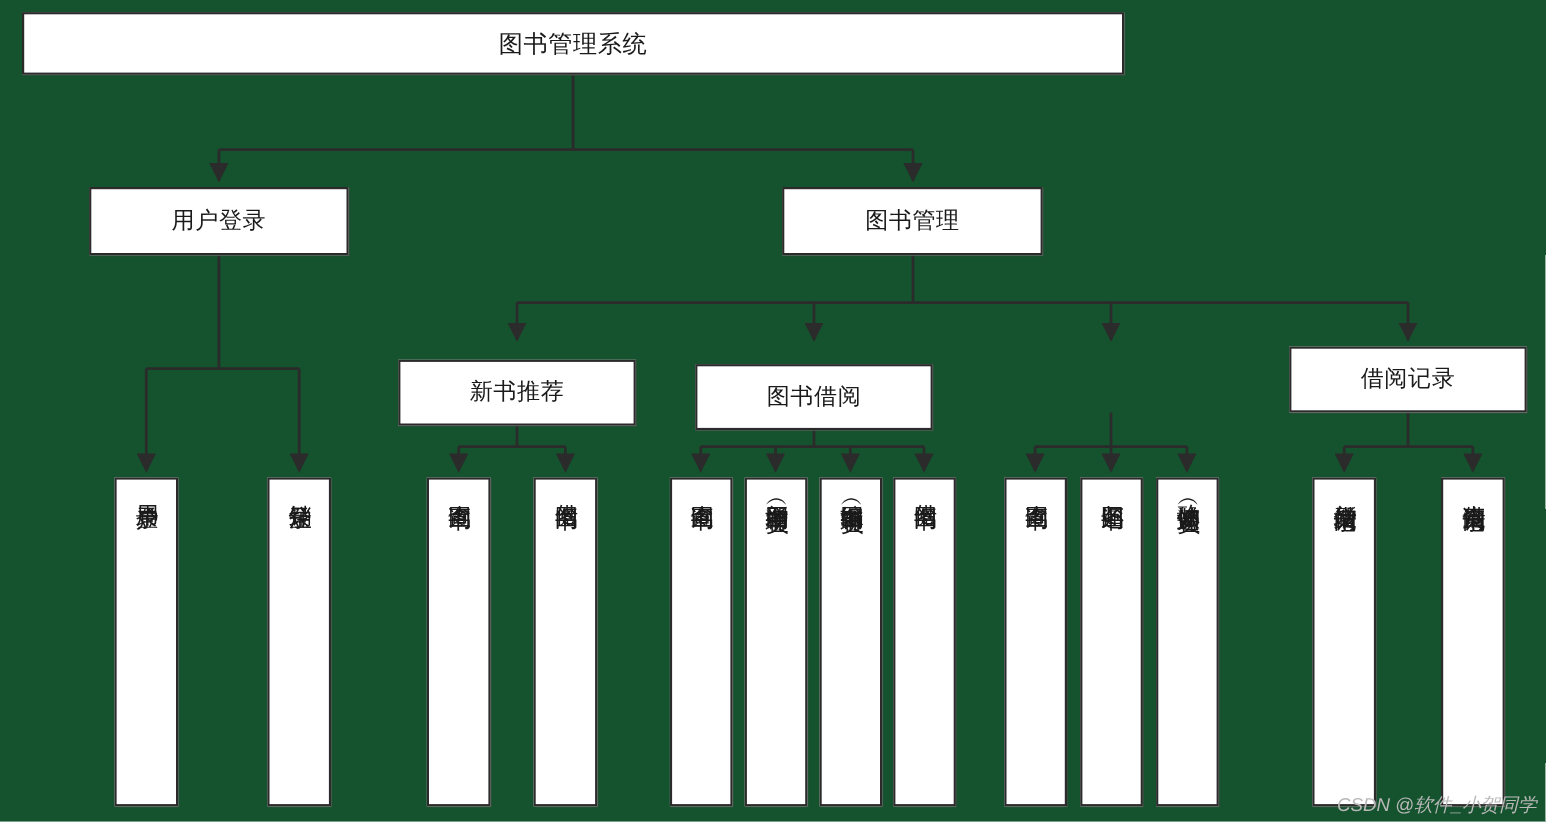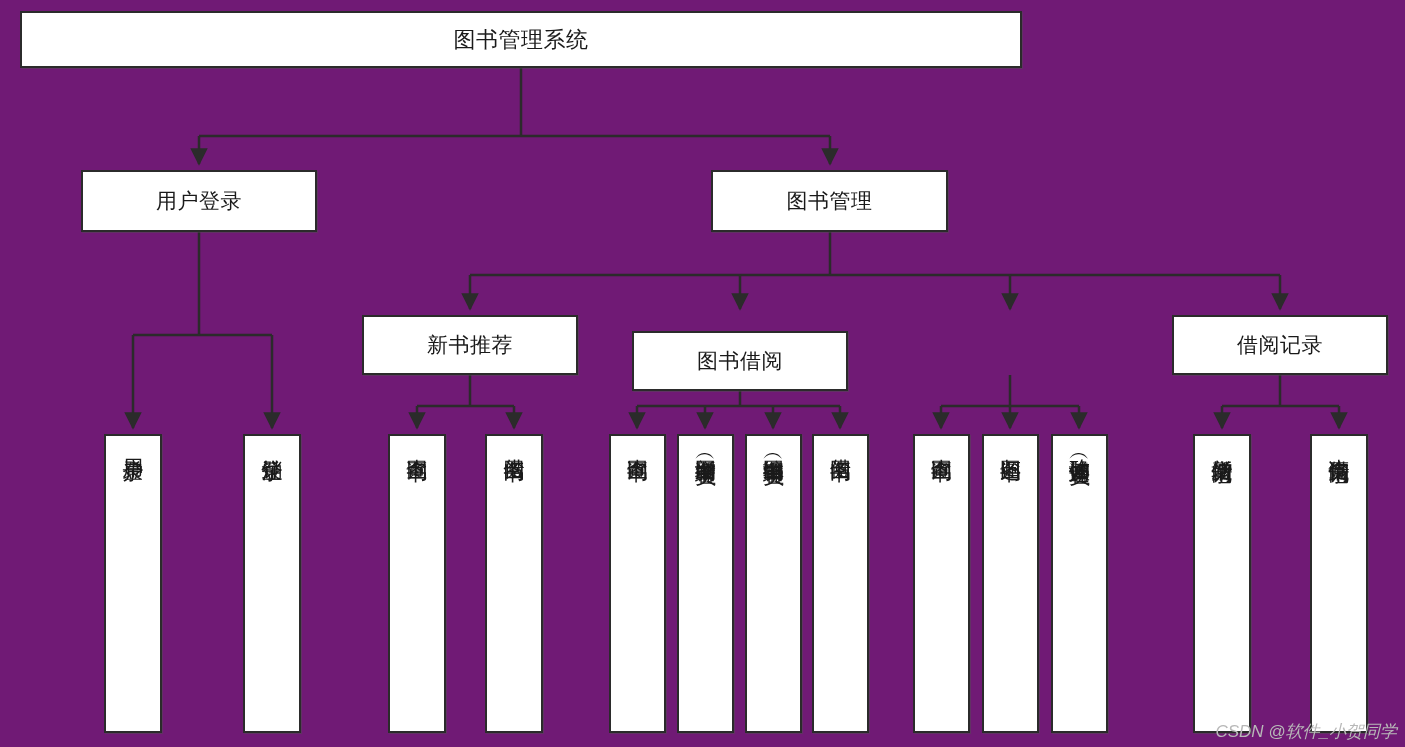--- a/index.html
+++ b/index.html
@@ -7,21 +7,21 @@
     padding: 0;
     background: #ffffff;
   }
   body {
     font-family: "Liberation Sans", "DejaVu Sans", sans-serif;
   }
   #canvas {
     position: relative;
     width: 1405px;
     height: 747px;
-    background: #701a75;
+    background: #14532d;
     overflow: hidden;
   }
   #wires {
     position: absolute;
     left: 0;
     top: 0;
     width: 1405px;
     height: 747px;
     pointer-events: none;
   }
@@ -132,21 +132,21 @@
     <span class="label">图书管理系统</span>
   </div>
 
   <div class="node horiz" style="left:81px; top:170px; width:236px; height:62px;">
     <span class="label">用户登录</span>
   </div>
   <div class="node horiz" style="left:711px; top:170px; width:237px; height:62px;">
     <span class="label">图书管理</span>
   </div>
 
-  <div class="node horiz" style="left:362px; top:315px; width:216px; height:60px;align-items:center;">
+  <div class="node horiz" style="left:362px; top:327px; width:216px; height:60px;align-items:center;">
     <span class="label">新书推荐</span>
   </div>
   <div class="node horiz" style="left:632px; top:315px; width:216px; height:60px;margin-top:16px;">
     <span class="label">图书借阅</span>
   </div>
   <div class="node horiz" style="left:1172px; top:315px; width:216px; height:60px;">
     <span class="label">借阅记录</span>
   </div>
 
   <div class="node vert" style="left:104px; top:434px; width:58px; height:299px;">

